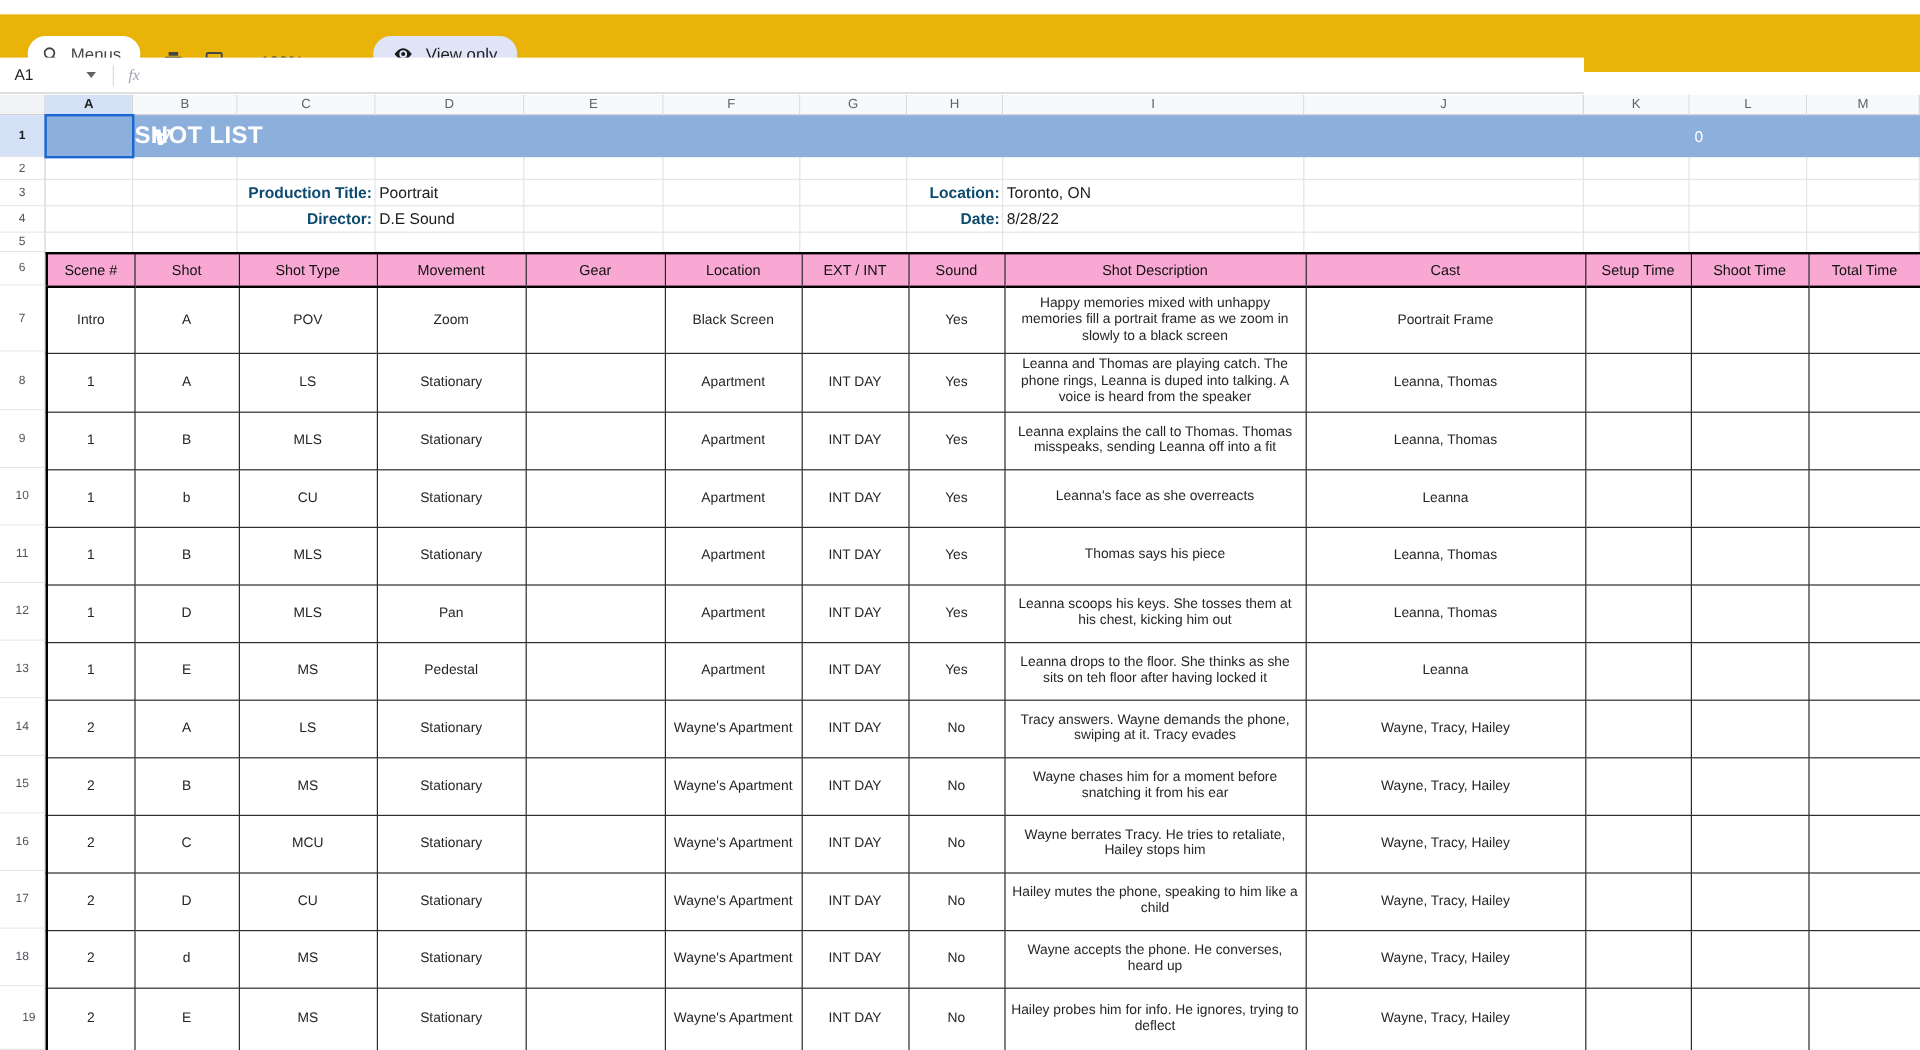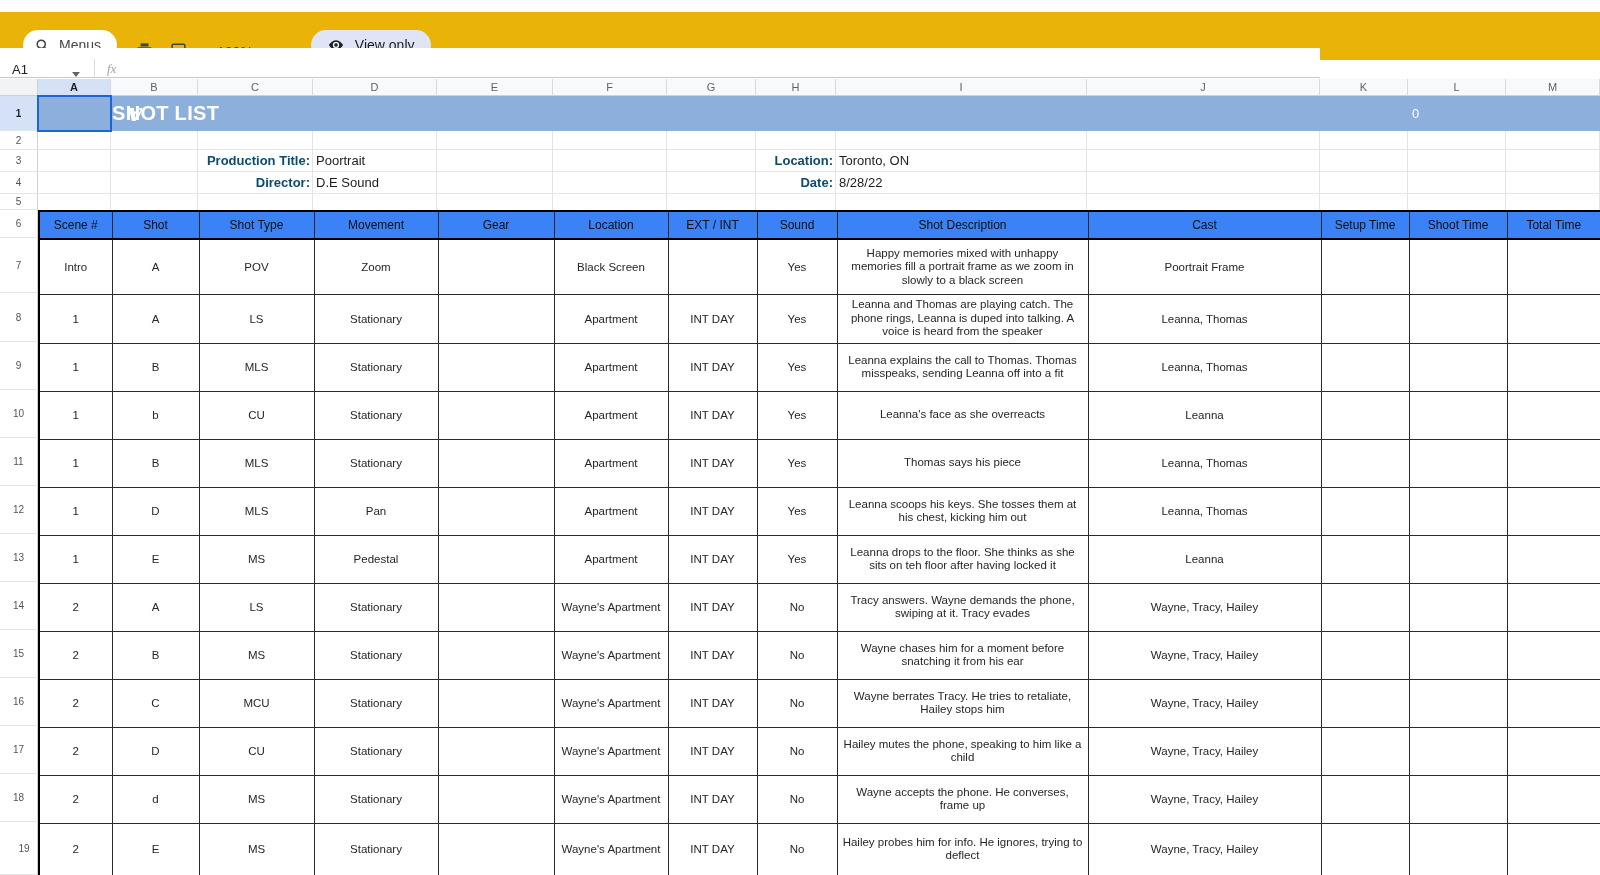--- a/index.html
+++ b/index.html
@@ -20,21 +20,21 @@
   .caret { width:0; height:0; border-left:4px solid transparent; border-right:4px solid transparent;
     border-top:5px solid #444746; display:inline-block; }
   #grid-caret { margin-left:2px; }
   #zoom-ctl { margin-left:16px; display:flex; align-items:center; gap:10px; }
   #zoom-ctl span { font-size:14px; color:#444746; }
   #viewonly-pill { margin-left:40px; background:#dfe5f6; padding:0 16px; gap:10px; }
   #viewonly-pill span { font-size:14px; color:#1b1c1e; font-weight:500; }
 
   
   #formula-bar { left:0; top:48px; width:1320px; height:30px; background:#fff;
-    border-bottom:1px solid #c9cacc; display:flex; align-items:flex-end; }
+    border-bottom:1px solid #c9cacc; display:flex; align-items:center; }
   #name-box { width:70px; padding-left:12px; font-size:13px; color:#202124; }
   #name-caret { margin-left:2px; border-top-color:#5f6368; }
   #fbar-divider { width:1px; height:18px; background:#dadce0; margin-left:14px; }
   #fx-label { margin-left:12px; font-size:13px; font-style:italic; color:#a1a5ab;
     font-family:"Liberation Serif", serif; }
 
   
   #corner-box { left:0; top:79px; width:38px; height:17px; background:#f1f3f4;
     border-right:1px solid #cfd1d4; border-bottom:1px solid #cfd1d4; }
   .colhdr { top:79px; height:17px; background:#f8f9fa; border-right:1px solid #d7d9dc;
@@ -67,21 +67,21 @@
   .r3 { top:150px; height:22px; line-height:22px; }
   .r4 { top:172px; height:22px; line-height:22px; }
 
   
   #selection-a1 { left:37px; top:95px; width:75px; height:37px;
     border:2px solid #1967d2; pointer-events:none; z-index:6; }
 
   
   #shot-table { position:absolute; left:38px; top:210px; width:1562px;
     border-collapse:collapse; table-layout:fixed; border:2px solid #000; }
-  #shot-table th { background:#3b82f6; font-size:12px; font-weight:500; color:#101010;
+  #shot-table th { background:#f9a8d4; font-size:12px; font-weight:500; color:#101010;
     border:1px solid #262626; border-bottom:2px solid #000; text-align:center; }
   #shot-table td { background:#fff; font-size:11.5px; color:#262626; border:1px solid #2b2b2b;
     text-align:center; vertical-align:middle; padding:1px 2px; }
   #shot-table td.desc { line-height:13.5px; padding:2px 5px; }
   #shot-table td.loc { padding:0 1px; }
 </style>
 </head>
 <body>
 
 <div id="toolbar" class="abs">
@@ -407,21 +407,21 @@
       </tr>
       <tr style="height: 48px;">
         <td>2</td>
         <td>d</td>
         <td>MS</td>
         <td>Stationary</td>
         <td></td>
         <td class="loc">Wayne's Apartment</td>
         <td>INT DAY</td>
         <td>No</td>
-        <td class="desc">Wayne accepts the phone. He converses, frame up</td>
+        <td class="desc">Wayne accepts the phone. He converses, heard up</td>
         <td>Wayne, Tracy, Hailey</td>
         <td></td>
         <td></td>
         <td></td>
       </tr>
       <tr style="height: 53px;">
         <td>2</td>
         <td>E</td>
         <td>MS</td>
         <td>Stationary</td>

